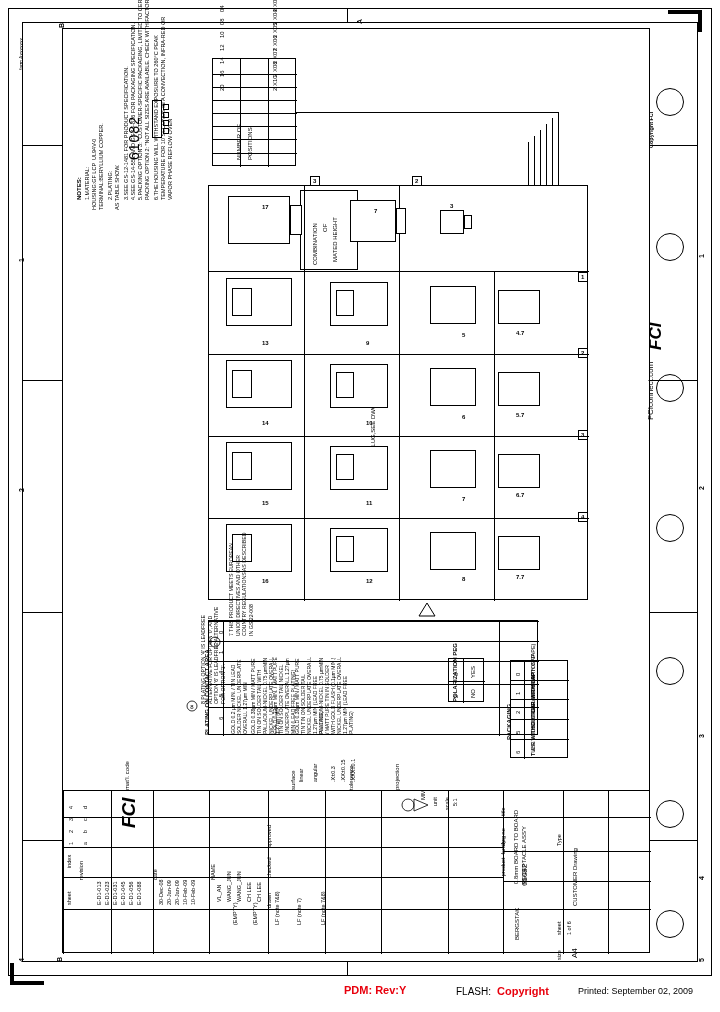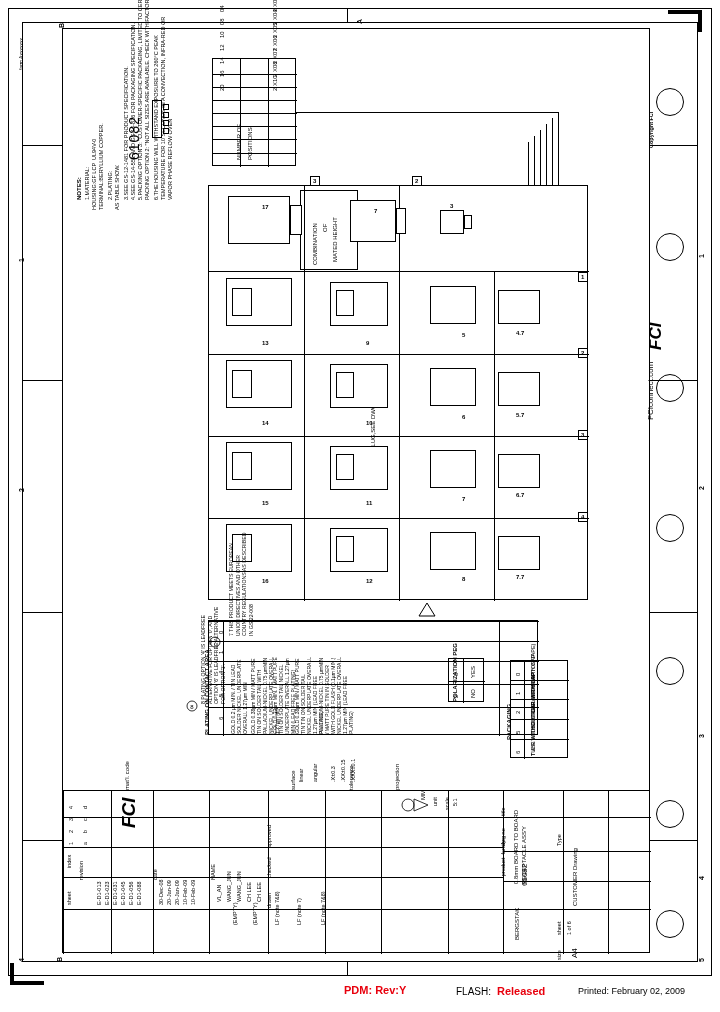--- a/index.html
+++ b/index.html
@@ -430,16 +430,16 @@
 
   <div class="t rot90 vt" style="left:556px;top:846px;">Type</div>
   <div class="t rot90 vt6" style="left:572px;top:906px;">CUSTOMER Drawing</div>
   <div class="t rot90 vt" style="left:556px;top:935px;">sheet</div>
   <div class="t rot90 vt" style="left:566px;top:935px;">1 of 6</div>
   <div class="t rot90 vt" style="left:556px;top:960px;">size</div>
   <div class="t rot90 vt8" style="left:570px;top:958px;">A4</div>
 
   <div class="pdm red" style="left:344px;top:984px;">PDM: Rev:Y</div>
   <div class="pdm" style="left:456px;top:986px;font-size:10px;font-weight:normal;">FLASH:</div>
-  <div class="pdm red" style="left:497px;top:985px;">Released</div>
-  <div class="pdm" style="left:578px;top:986px;font-size:9px;font-weight:normal;">Printed: February  02, 2009</div>
+  <div class="pdm red" style="left:497px;top:985px;">Copyright</div>
+  <div class="pdm" style="left:578px;top:986px;font-size:9px;font-weight:normal;">Printed: September  02, 2009</div>
 
 </div>
 
 </body></html>

